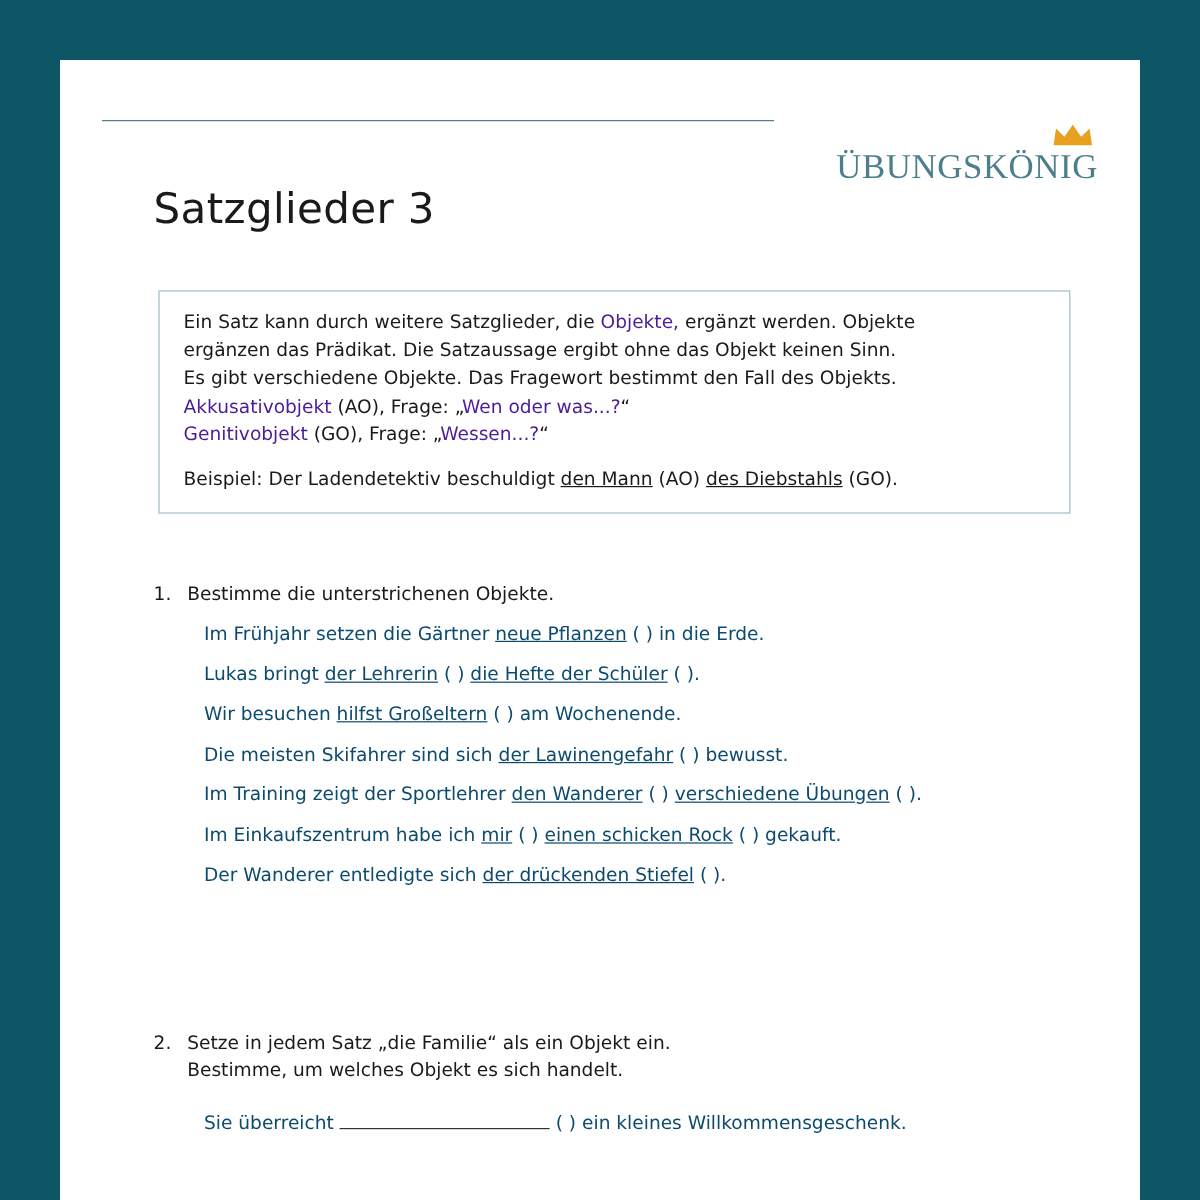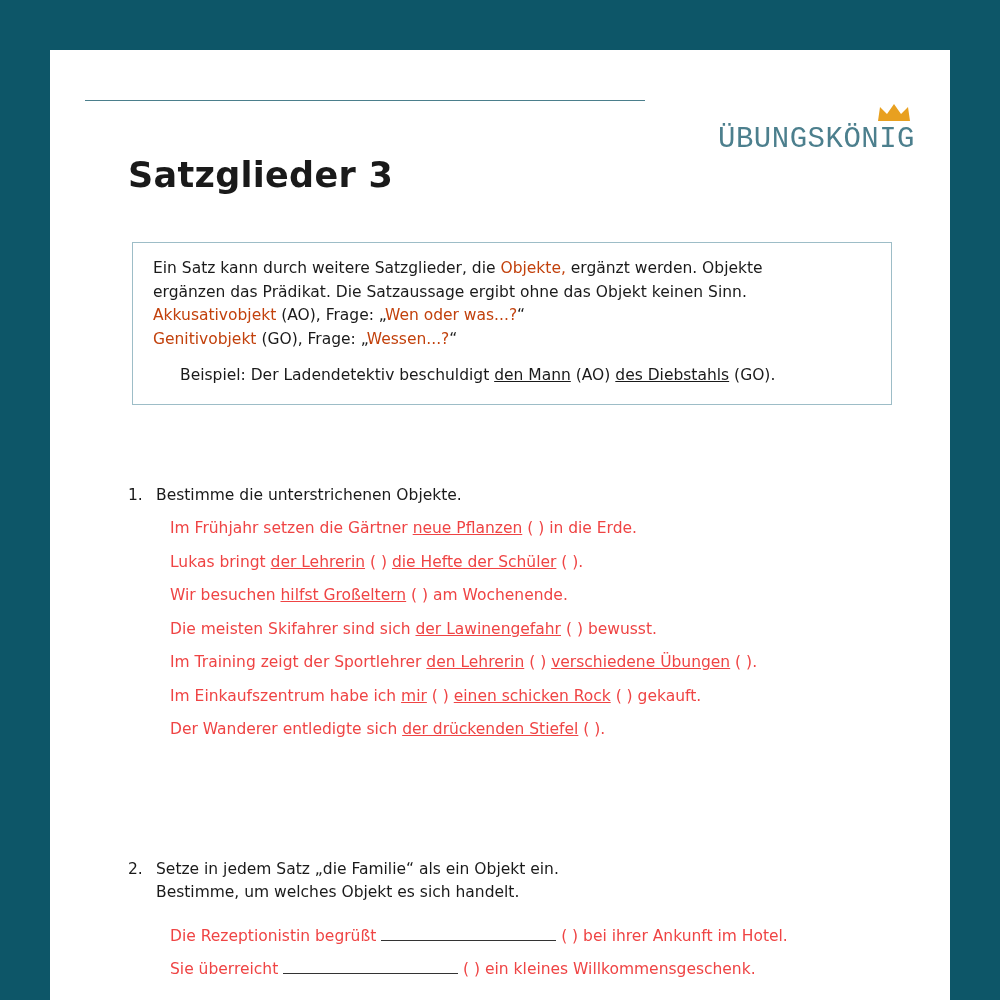--- a/index.html
+++ b/index.html
@@ -37,81 +37,80 @@
   .brand {
     position: absolute;
     right: 0px;
     top: 30px;
     text-align: right;
   }
   .brand-text {
     font-size: 29px;
     letter-spacing: 0.5px;
     color: #4c7f8d;
-    font-family: Liberation Mono, monospace;
+    font-family: Liberation Serif, serif;
     line-height: 1;
   }
   .crown {
     position: absolute;
     right: 4px;
     top: -22px;
     width: 34px;
     height: 20px;
   }
   .title {
     position: absolute;
     left: 78px;
     top: 105px;
     font-size: 35px;
     color: #1a1a1a;
     font-family: "DejaVu Sans", sans-serif;
-    font-weight: bold;
+    font-weight: normal;
     letter-spacing: 0.3px;
   }
   .infobox {
     position: absolute;
     left: 82px;
     top: 192px;
     width: 760px;
     border: 1px solid #9dbdc7;
     box-sizing: border-box;
     padding: 14px 20px 16px 20px;
   }
   .infobox p {
     margin: 0;
     font-size: 15.5px;
     line-height: 1.52;
     color: #1a1a1a;
   }
   .infobox .gap {
     margin-top: 13px;
-    margin-left: 27px;
   }
-  .teal { color: #c2410c; }
+  .teal { color: #4c1d95; }
   .u { text-decoration: underline; }
   .exercise {
     position: absolute;
     left: 78px;
     width: 790px;
   }
   .ex-head {
     display: flex;
     font-size: 15.5px;
     color: #1a1a1a;
     line-height: 1.5;
   }
   .ex-num {
     width: 28px;
     flex: none;
   }
   .ex-lines {
     margin-top: 10px;
     margin-left: 42px;
     font-size: 15.5px;
-    color: #ef4444;
+    color: #0c4a6e;
   }
   .ex-lines div {
     margin-bottom: 11px;
     line-height: 1.45;
   }
   .blank {
     display: inline-block;
     width: 175px;
     border-bottom: 1px solid #333;
     height: 14px;
@@ -130,48 +129,48 @@
       </svg>
       <div class="brand-text">ÜBUNGSKÖNIG</div>
     </div>
   </div>
 
   <div class="title">Satzglieder 3</div>
 
   <div class="infobox">
     <p><span>Ein Satz kann durch weitere Satzglieder, die </span><span class="teal">Objekte,</span><span> ergänzt werden. Objekte</span></p>
     <p>ergänzen das Prädikat. Die Satzaussage ergibt ohne das Objekt keinen Sinn.</p>
+    <p>Es gibt verschiedene Objekte. Das Fragewort bestimmt den Fall des Objekts.</p>
     <p><span class="teal">Akkusativobjekt</span><span> (AO), Frage: „</span><span class="teal">Wen oder was...?</span><span>“</span></p>
     <p><span class="teal">Genitivobjekt</span><span> (GO), Frage: „</span><span class="teal">Wessen...?</span><span>“</span></p>
     <p class="gap"><span>Beispiel: Der Ladendetektiv beschuldigt </span><span class="u">den Mann</span><span> (AO) </span><span class="u">des Diebstahls</span><span> (GO).</span></p>
   </div>
 
   <div class="exercise" style="top:434px;">
     <div class="ex-head">
       <div class="ex-num">1.</div>
       <div>Bestimme die unterstrichenen Objekte.</div>
     </div>
     <div class="ex-lines">
       <div><span>Im Frühjahr setzen die Gärtner </span><span class="u">neue Pflanzen</span><span> (     ) in die Erde.</span></div>
       <div><span>Lukas bringt </span><span class="u">der Lehrerin</span><span> (     ) </span><span class="u">die Hefte der Schüler</span><span> (     ).</span></div>
       <div><span>Wir besuchen </span><span class="u">hilfst Großeltern</span><span> (     ) am Wochenende.</span></div>
       <div><span>Die meisten Skifahrer sind sich </span><span class="u">der Lawinengefahr</span><span> (     ) bewusst.</span></div>
-      <div><span>Im Training zeigt der Sportlehrer </span><span class="u">den Lehrerin</span><span> (     ) </span><span class="u">verschiedene Übungen</span><span> (     ).</span></div>
+      <div><span>Im Training zeigt der Sportlehrer </span><span class="u">den Wanderer</span><span> (     ) </span><span class="u">verschiedene Übungen</span><span> (     ).</span></div>
       <div><span>Im Einkaufszentrum habe ich </span><span class="u">mir</span><span> (     ) </span><span class="u">einen schicken Rock</span><span> (     ) gekauft.</span></div>
       <div><span>Der Wanderer entledigte sich </span><span class="u">der drückenden Stiefel</span><span> (     ).</span></div>
     </div>
   </div>
 
   <div class="exercise" style="top:808px;">
     <div class="ex-head">
       <div class="ex-num">2.</div>
       <div>
         <div>Setze in jedem Satz „die Familie“ als ein Objekt ein.</div>
         <div>Bestimme, um welches Objekt es sich handelt.</div>
       </div>
     </div>
     <div class="ex-lines" style="margin-top:20px;">
-      <div><span>Die Rezeptionistin begrüßt </span><span class="blank"></span><span> (     ) bei ihrer Ankunft im Hotel.</span></div>
       <div><span>Sie überreicht </span><span class="blank"></span><span> (     ) ein kleines Willkommensgeschenk.</span></div>
     </div>
   </div>
 
 </div>
 
 </body></html>

